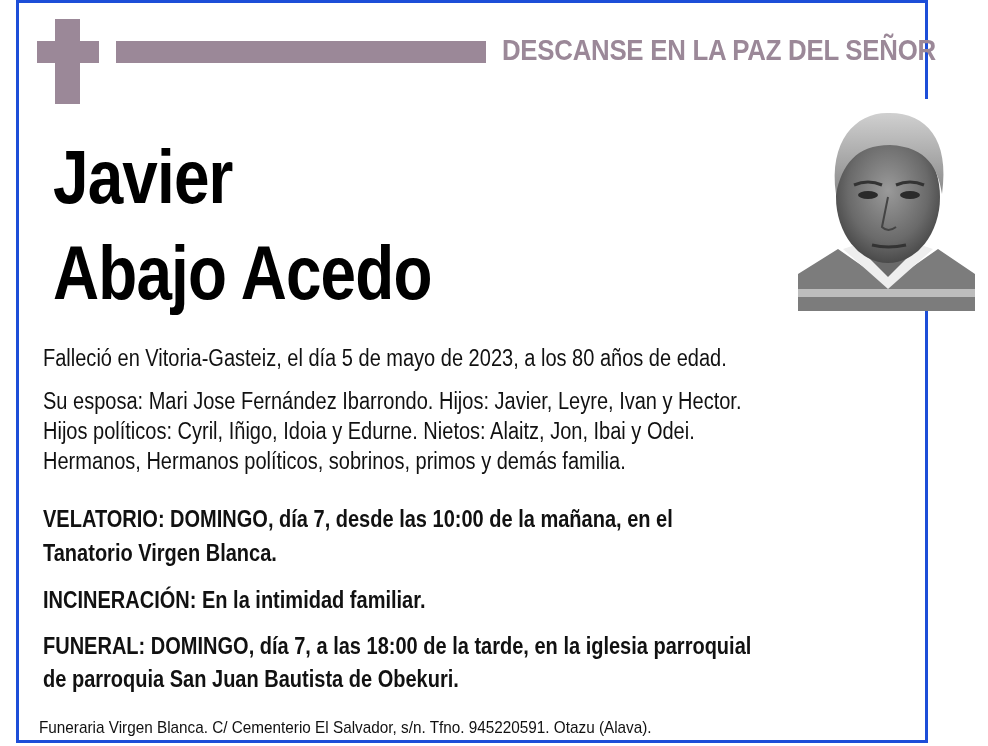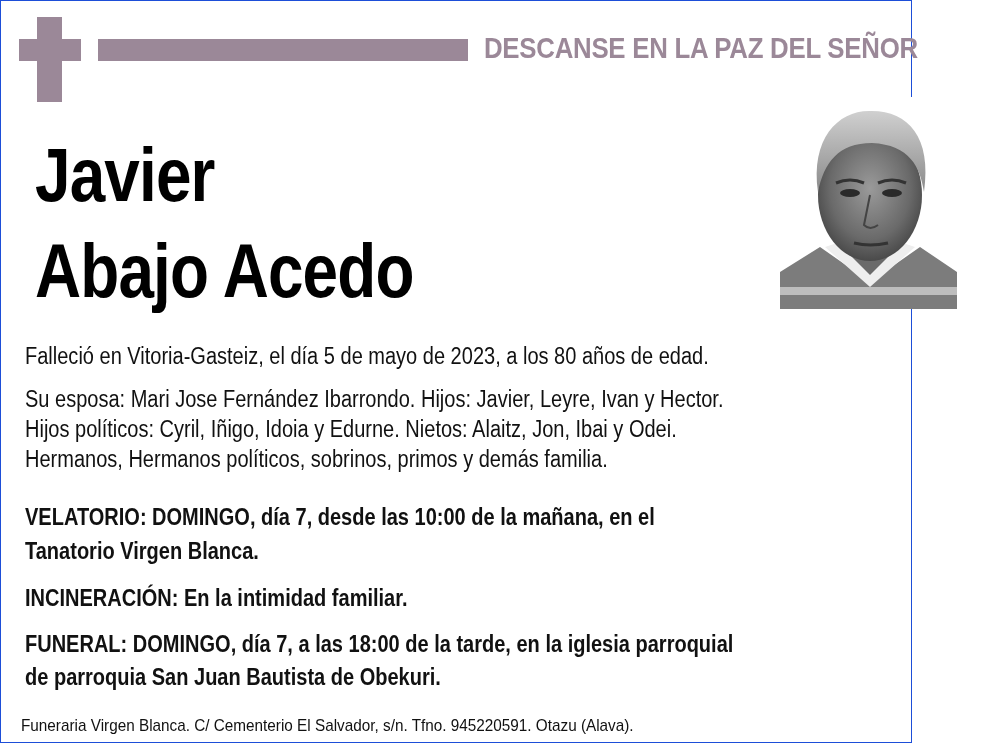--- a/index.html
+++ b/index.html
@@ -1,17 +1,17 @@
 <!DOCTYPE html>
 <html><head>
   <meta charset="utf-8">
   <style>
     html, body { margin: 0; padding: 0; background: #ffffff; }
     body { width: 988px; height: 746px; position: relative; overflow: hidden; font-family: "Liberation Sans", sans-serif; color: #111; }
-    .frame { position: absolute; left: 0; top: 0; width: 912px; height: 743px; border: 1px solid #1d4ed8; box-sizing: border-box; background: #fff; }
+    .frame { position: absolute; left: 16px; top: 0; width: 912px; height: 743px; border: 3px solid #1d4ed8; box-sizing: border-box; background: #fff; }
     .cross-v { position: absolute; left: 36px; top: 16px; width: 25px; height: 85px; background: #9b8898; }
     .cross-h { position: absolute; left: 18px; top: 38px; width: 62px; height: 22px; background: #9b8898; }
     .rule { position: absolute; left: 97px; top: 38px; width: 370px; height: 22px; background: #9b8898; }
     .header-text { position: absolute; left: 483px; top: 30px; font-size: 30px; font-weight: bold; color: #9b8898; white-space: nowrap; transform: scaleX(0.86); transform-origin: left top; letter-spacing: -0.3px; }
     .name { position: absolute; left: 34px; font-size: 76px; font-weight: bold; color: #000; white-space: nowrap; transform: scaleX(0.84); transform-origin: left top; letter-spacing: -1px; line-height: 1; }
     .name.first { top: 136px; }
     .name.last { top: 232px; }
     .photo { position: absolute; left: 779px; top: 96px; width: 177px; height: 212px; overflow: hidden; background: #fff; }
     .body-text { position: absolute; left: 24px; font-size: 23px; white-space: nowrap; transform: scaleX(0.87); transform-origin: left top; line-height: 30px; }
     .bold { font-weight: bold; }

